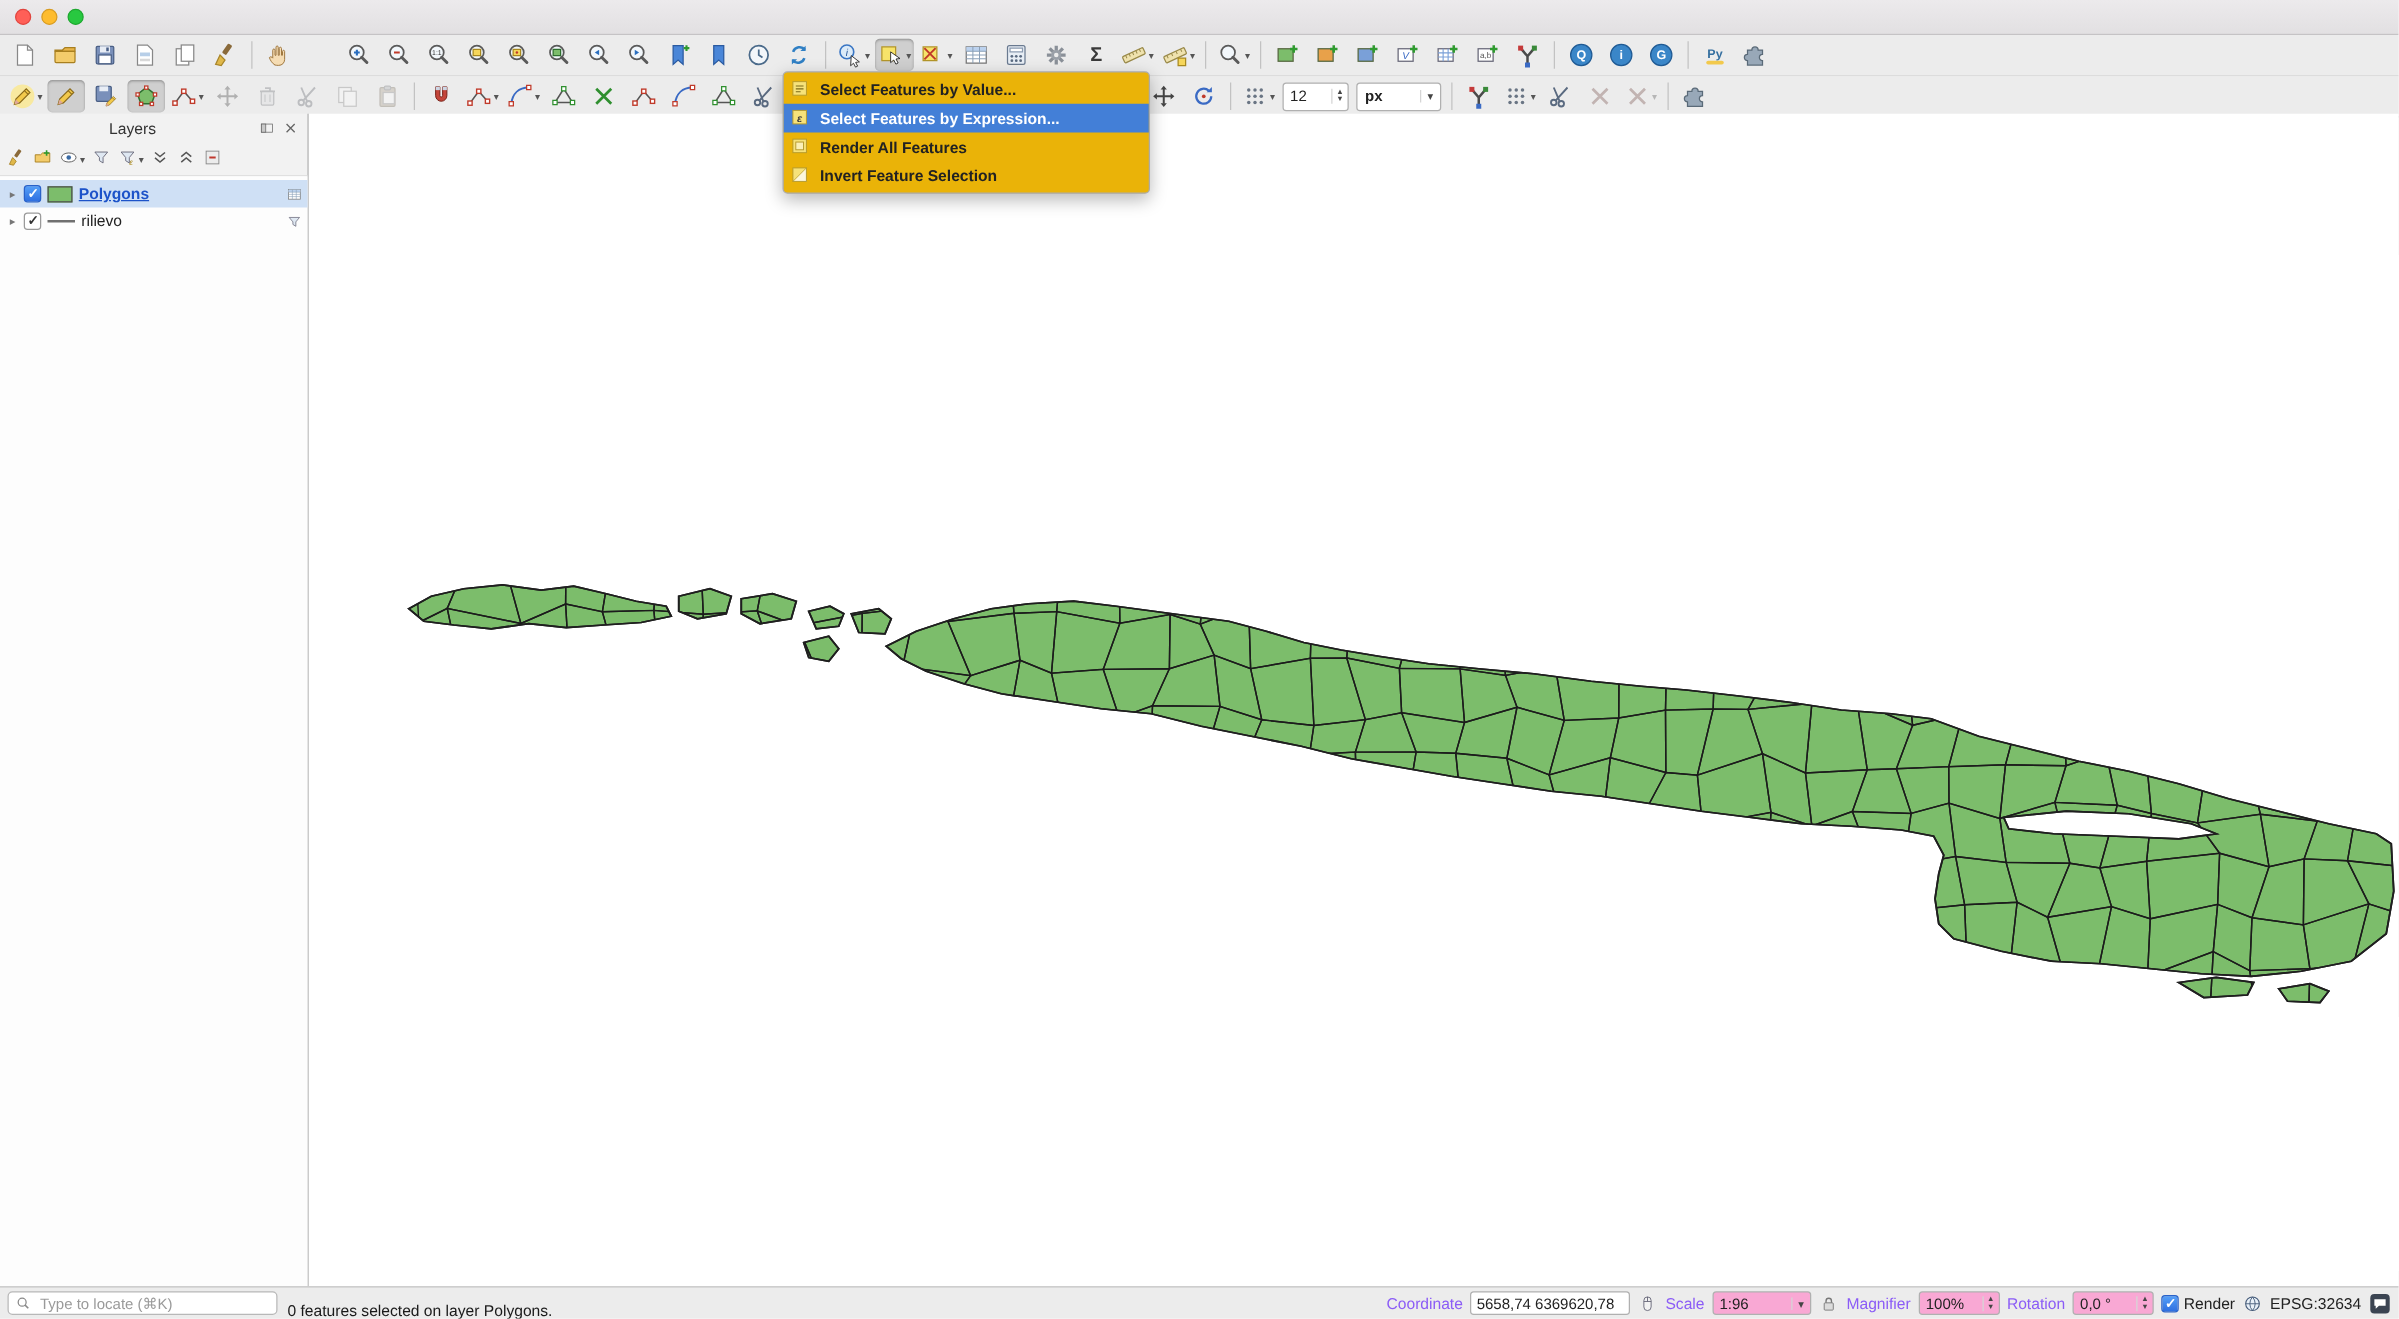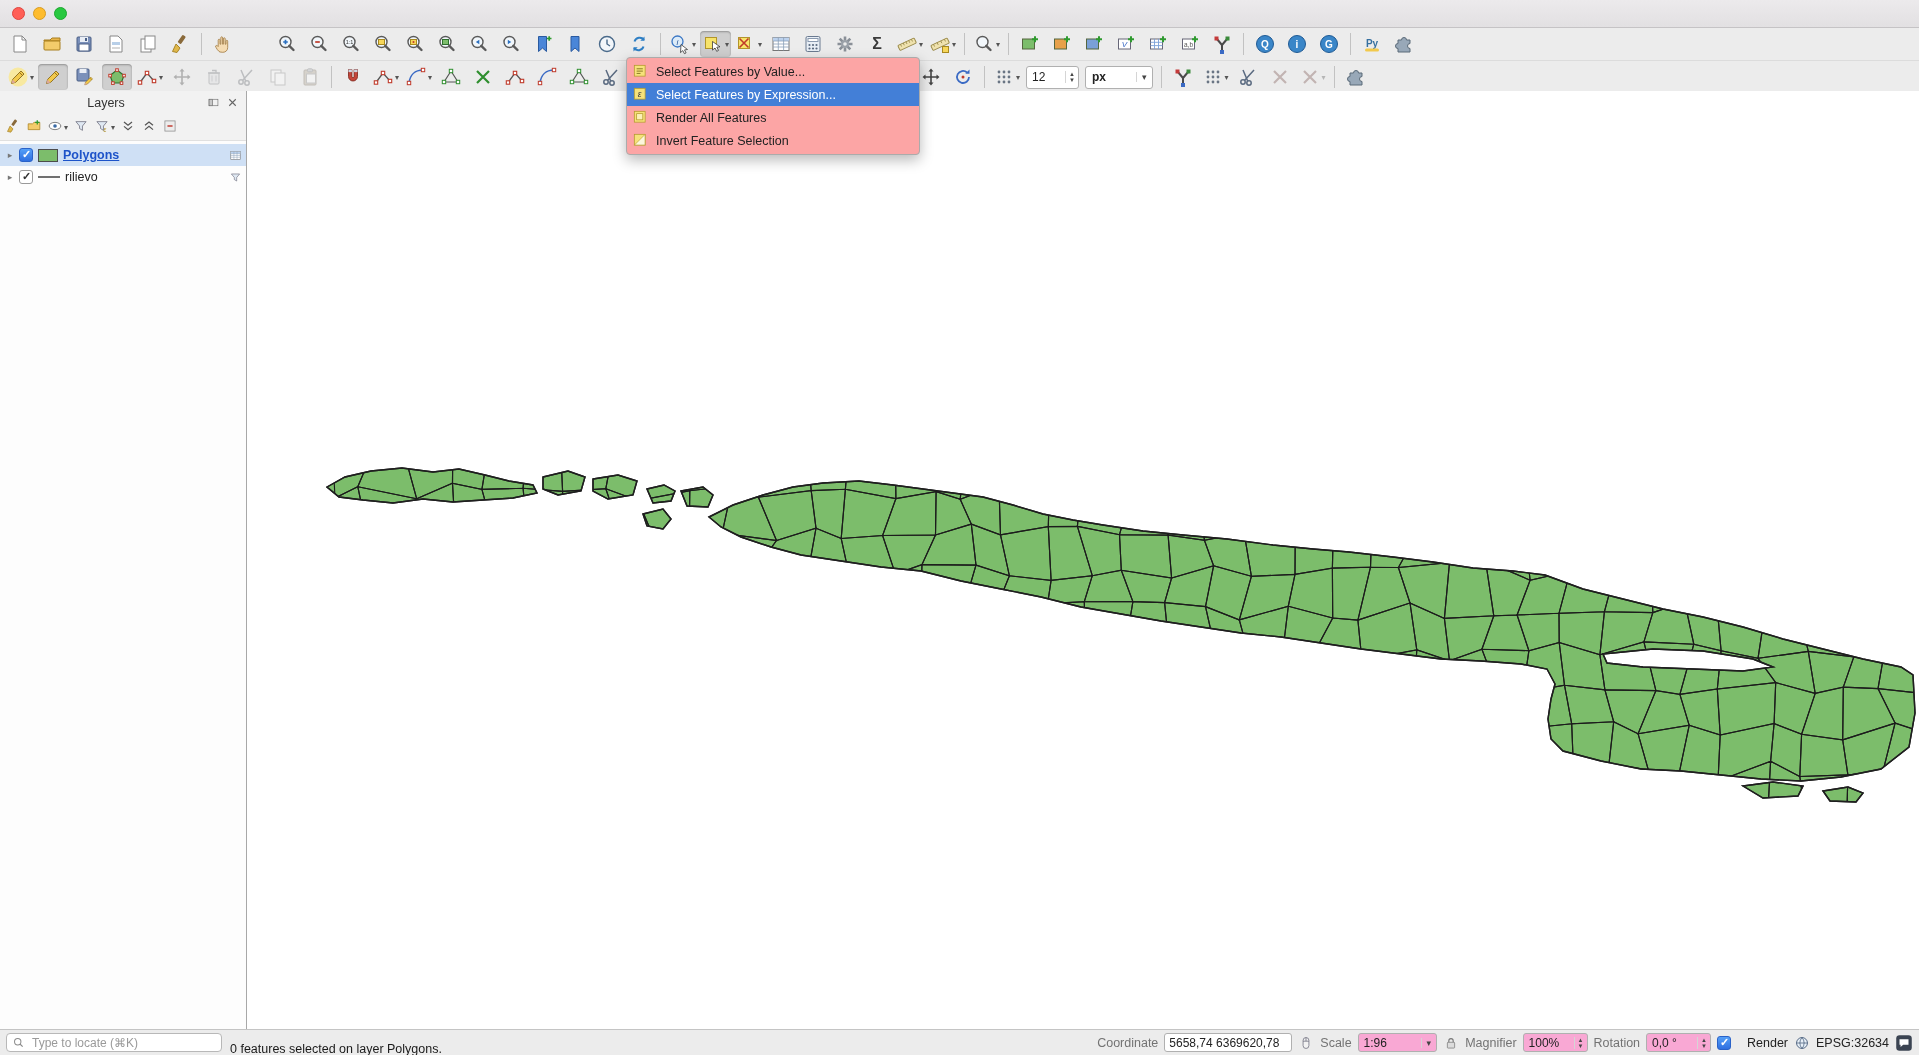--- a/index.html
+++ b/index.html
@@ -50,37 +50,37 @@
   .layer-badge{margin-left:auto;display:flex;}
   .cb{width:14px;height:14px;border-radius:3px;border:1px solid #adadad;background:#fff;position:relative;box-sizing:border-box;flex:none;}
   .cb.checked{background:linear-gradient(#55a0f8,#2f6fe0);border-color:#2a62c8;}
   .cb.checked::after{content:"✓";color:#fff;position:absolute;left:2px;top:-1px;font-size:11px;font-weight:bold;}
   .cb.checked.muted{background:#fff;border-color:#9a9a9a;}
   .cb.checked.muted::after{color:#333;}
   .map-area{position:relative;flex:1;background:#ffffff;overflow:hidden;}
   .map-area svg{position:absolute;inset:0;}
 
   
-  .menu{position:absolute;left:626px;top:57px;width:292px;background:#fca5a5;border:1px solid #ababab;border-radius:4px;box-shadow:0 5px 14px rgba(0,0,0,.28);z-index:60;padding:2px 0;}
+  .menu{position:absolute;left:626px;top:57px;width:292px;background:#eab308;border:1px solid #ababab;border-radius:4px;box-shadow:0 5px 14px rgba(0,0,0,.28);z-index:60;padding:2px 0;font-weight:bold;}
   .menu-item{height:23px;display:flex;align-items:center;gap:7px;padding:0 10px 0 5px;font-size:12.5px;color:#222;}
   .menu-item.selected{background:#437fd7;color:#fff;}
   .menu-item svg{display:block;flex:none;}
 
   
   .statusbar{position:absolute;left:0;right:0;bottom:0;height:26px;background:#ececec;border-top:1px solid #c4c4c4;display:flex;align-items:center;padding:0 6px;gap:8px;font-size:12.5px;color:#222;box-sizing:border-box;}
   .locate-box{display:flex;align-items:center;gap:4px;width:216px;height:19px;background:#fff;border:1px solid #b8b8b8;border-radius:4px;padding:0 5px;box-sizing:border-box;flex:none;}
   .locate-box input{border:none;outline:none;flex:1;font-size:12px;font-family:"Liberation Sans",sans-serif;color:#333;background:transparent;min-width:0;}
   .locate-box input::placeholder{color:#9a9a9a;}
   .status-msg{flex:none;color:#1a1a1a;margin-top:12px;}
   .sb-right{margin-left:auto;display:flex;align-items:center;gap:6px;}
-  .sb-label{color:#737373;}
+  .sb-label{color:#8b5cf6;}
   .sb-input{height:19px;background:#fff;border:1px solid #b0b0b0;border-radius:3px;font-size:12px;font-family:"Liberation Sans",sans-serif;padding:0 4px;color:#222;box-sizing:border-box;}
   .sb-combo,.sb-spin{display:flex;align-items:center;height:19px;background:#f9a8d4;border:1px solid #b0b0b0;border-radius:3px;font-size:12px;box-sizing:border-box;}
   .sb-combo .val,.sb-spin .val{padding:0 5px;}
-  .sb-check{display:flex;align-items:center;gap:16px;}
+  .sb-check{display:flex;align-items:center;gap:4px;}
   .sb-icon{display:flex;align-items:center;}
 </style>
 </head>
 <body>
 
 <div class="window">
 
   <div class="titlebar">
     <div class="traffic">
       <span class="light red"></span>

